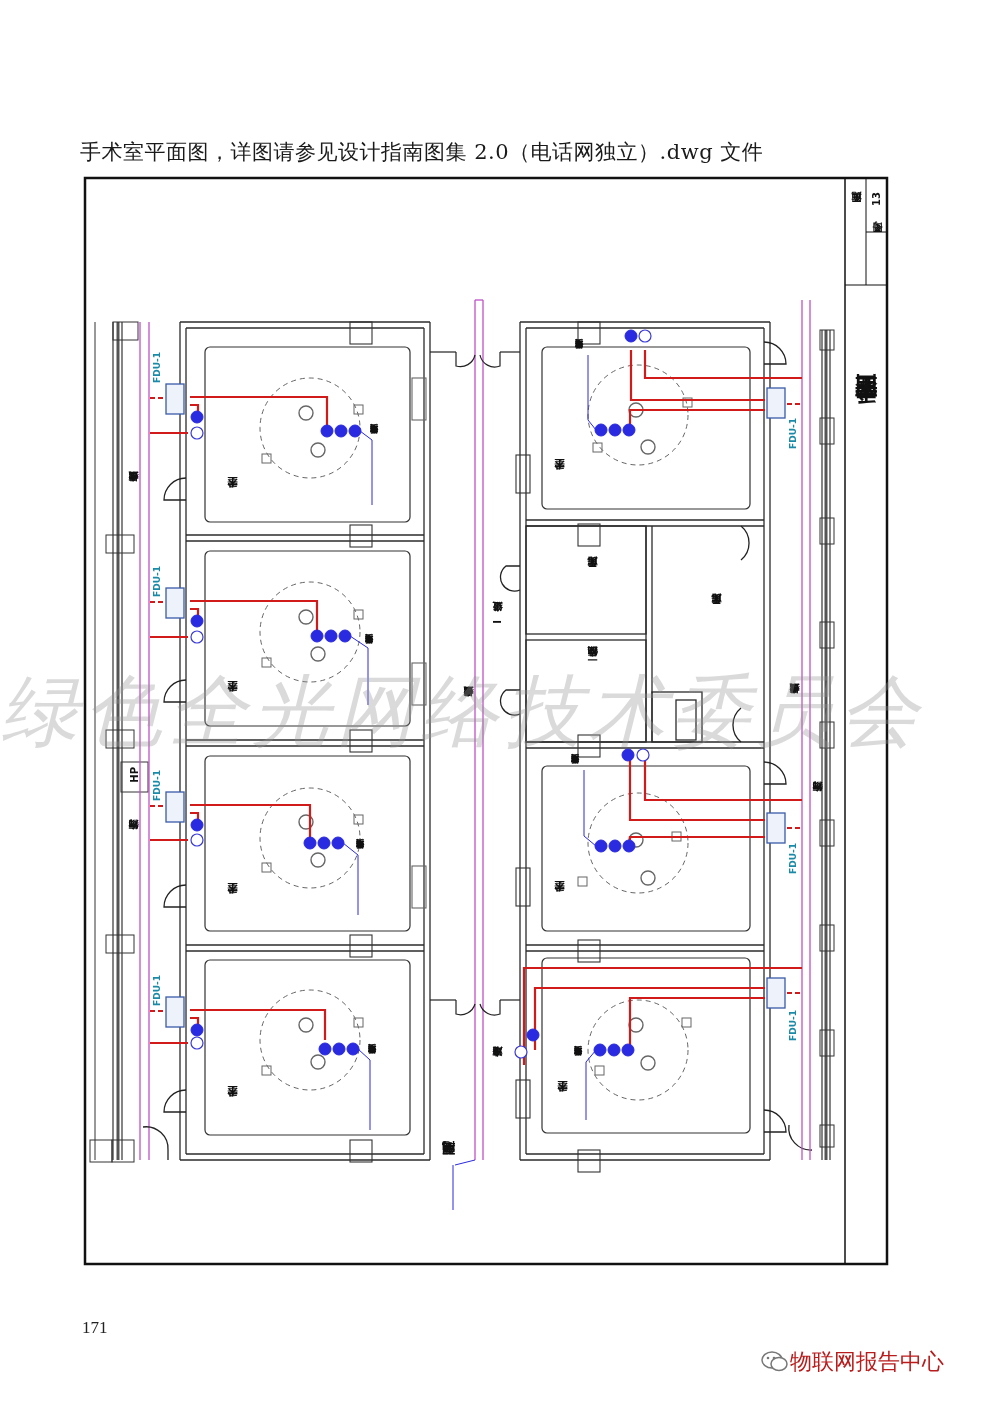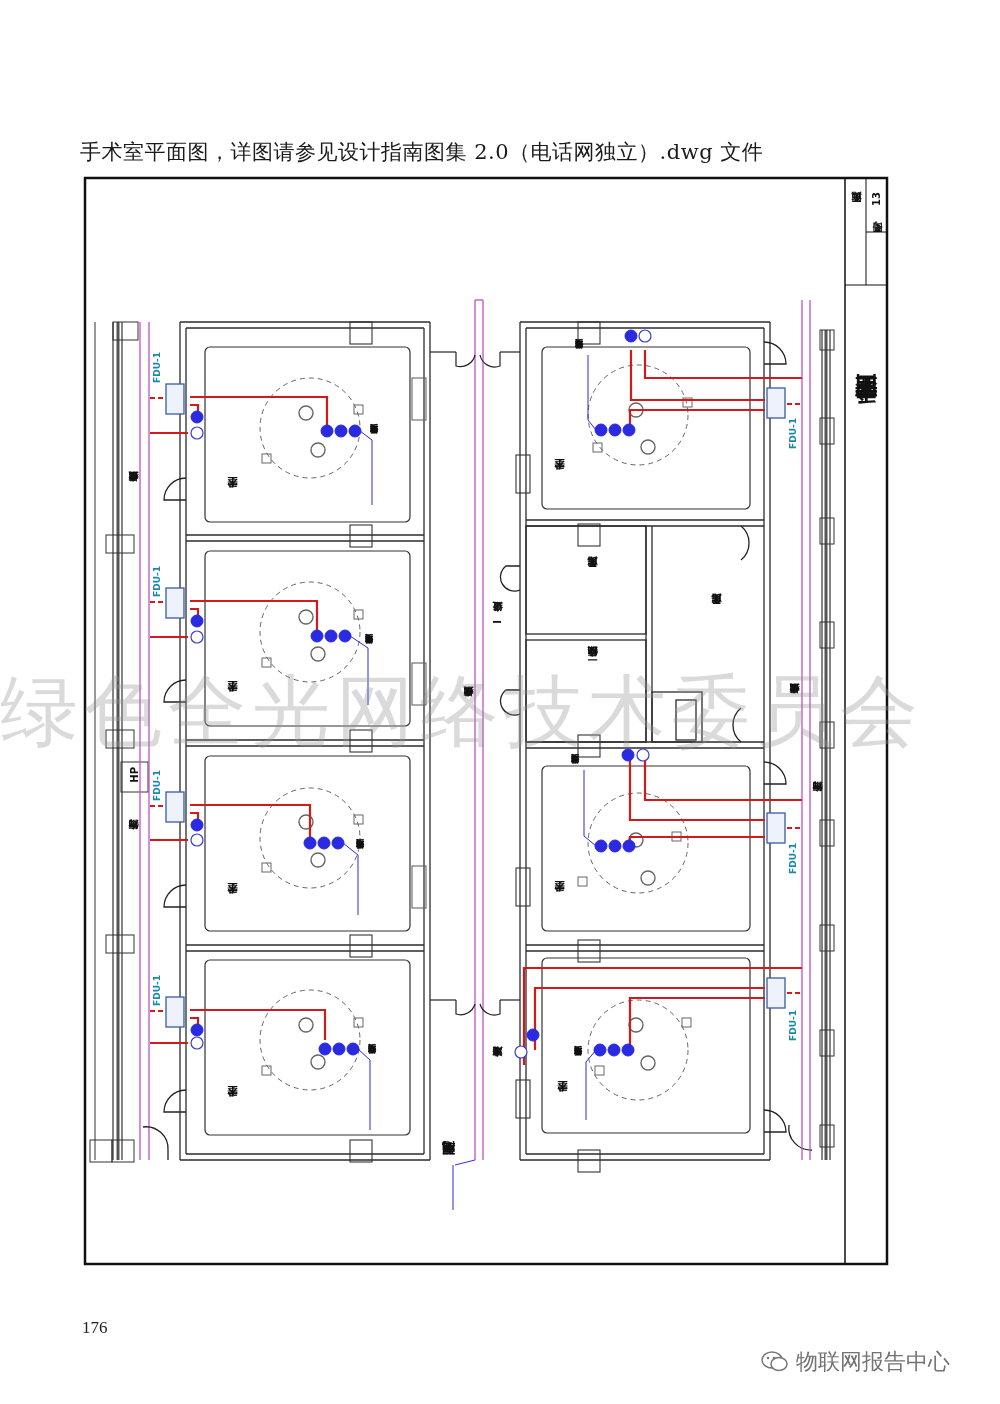--- a/index.html
+++ b/index.html
@@ -1,22 +1,22 @@
 <!DOCTYPE html>
 <html><head>
 <meta charset="utf-8">
 <style>
   html, body { margin:0; padding:0; background:#ffffff; }
   body { width:1000px; height:1404px; position:relative; overflow:hidden; font-family:"DejaVu Serif", serif; color:#111; }
   .caption { position:absolute; left:80px; top:122px; font-size:21px; letter-spacing:0.5px; color:#1a1a1a; font-family:"DejaVu Serif", serif;margin-top:16px; }
   .drawing { position:absolute; left:0; top:0; width:1000px; height:1404px; }
   .page-num { position:absolute; left:82px; top:1318px; font-size:17px; font-family:"Liberation Serif", serif; color:#222; }
-  .wechat { position:absolute; left:760px; top:1347px; display:flex; align-items:center; gap:6px; font-size:22px; color:#737373; font-family:"DejaVu Sans", sans-serif; }
+  .wechat { position:absolute; left:760px; top:1347px; display:flex; align-items:center; font-size:22px; color:#b91c1c; font-family:"DejaVu Sans", sans-serif; }
   .wechat .bubble { width:30px; height:26px; position:relative; }
-  .watermark { position:absolute; left:0; top:660px; width:900px; text-align:center; font-size:78px; color:rgba(150,150,150,0.35); letter-spacing:6px; font-family:"DejaVu Serif", serif; pointer-events:none; white-space:nowrap; }
+  .watermark { position:absolute; left:0; top:660px; width:900px; text-align:center; font-size:78px; color:rgba(150,150,150,0.35); letter-spacing:6px; font-family:"DejaVu Serif", serif; pointer-events:none; white-space:nowrap;font-style:italic; }
   .vlabel { position:absolute; writing-mode:vertical-rl; transform:rotate(180deg); font-family:"DejaVu Sans", sans-serif; font-weight:bold; color:#111; white-space:nowrap; }
   .tb-title { position:absolute; left:851px; top:410px; writing-mode:vertical-rl; transform:rotate(180deg); font-size:22px; font-weight:bold; letter-spacing:2px; font-family:"DejaVu Sans", sans-serif; }
   .tb-small { position:absolute; writing-mode:vertical-rl; transform:rotate(180deg); font-size:10px; font-weight:bold; font-family:"DejaVu Sans", sans-serif; }
 </style>
 </head>
 <body>
 
 <div class="caption">手术室平面图，详图请参见设计指南图集 2.0（电话网独立）.dwg 文件</div>
 
 <svg class="drawing" viewBox="0 0 1000 1404" xmlns="http://www.w3.org/2000/svg">
@@ -356,21 +356,21 @@
 <div class="vlabel" style="left:788px; top:843px; font-size:9px; color:#1a8aa8;">FDU-1</div>
 <div class="vlabel" style="left:788px; top:1010px; font-size:9px; color:#1a8aa8;">FDU-1</div>
 
 <div class="tb-title">手术室平面图</div>
 <div class="tb-small" style="left:850px; top:210px;">施工图</div>
 <div class="tb-small" style="left:871px; top:240px;">图号</div>
 <div class="tb-small" style="left:871px; top:192px;">13</div>
 
 <div class="watermark">绿色全光网络技术委员会</div>
 
-<div class="page-num">176</div>
+<div class="page-num">171</div>
 
 <div class="wechat">
   <svg class="bubble" viewBox="0 0 30 26">
     <ellipse cx="12" cy="11" rx="10" ry="8" fill="none" stroke="#777" stroke-width="1.5"></ellipse>
     <ellipse cx="19" cy="15" rx="8" ry="6.5" fill="#fff" stroke="#777" stroke-width="1.5"></ellipse>
     <circle cx="8" cy="9" r="1.3" fill="#777"></circle>
       <circle cx="14" cy="9" r="1.3" fill="#777"></circle>
   </svg>
   <span>物联网报告中心</span>
 </div>

